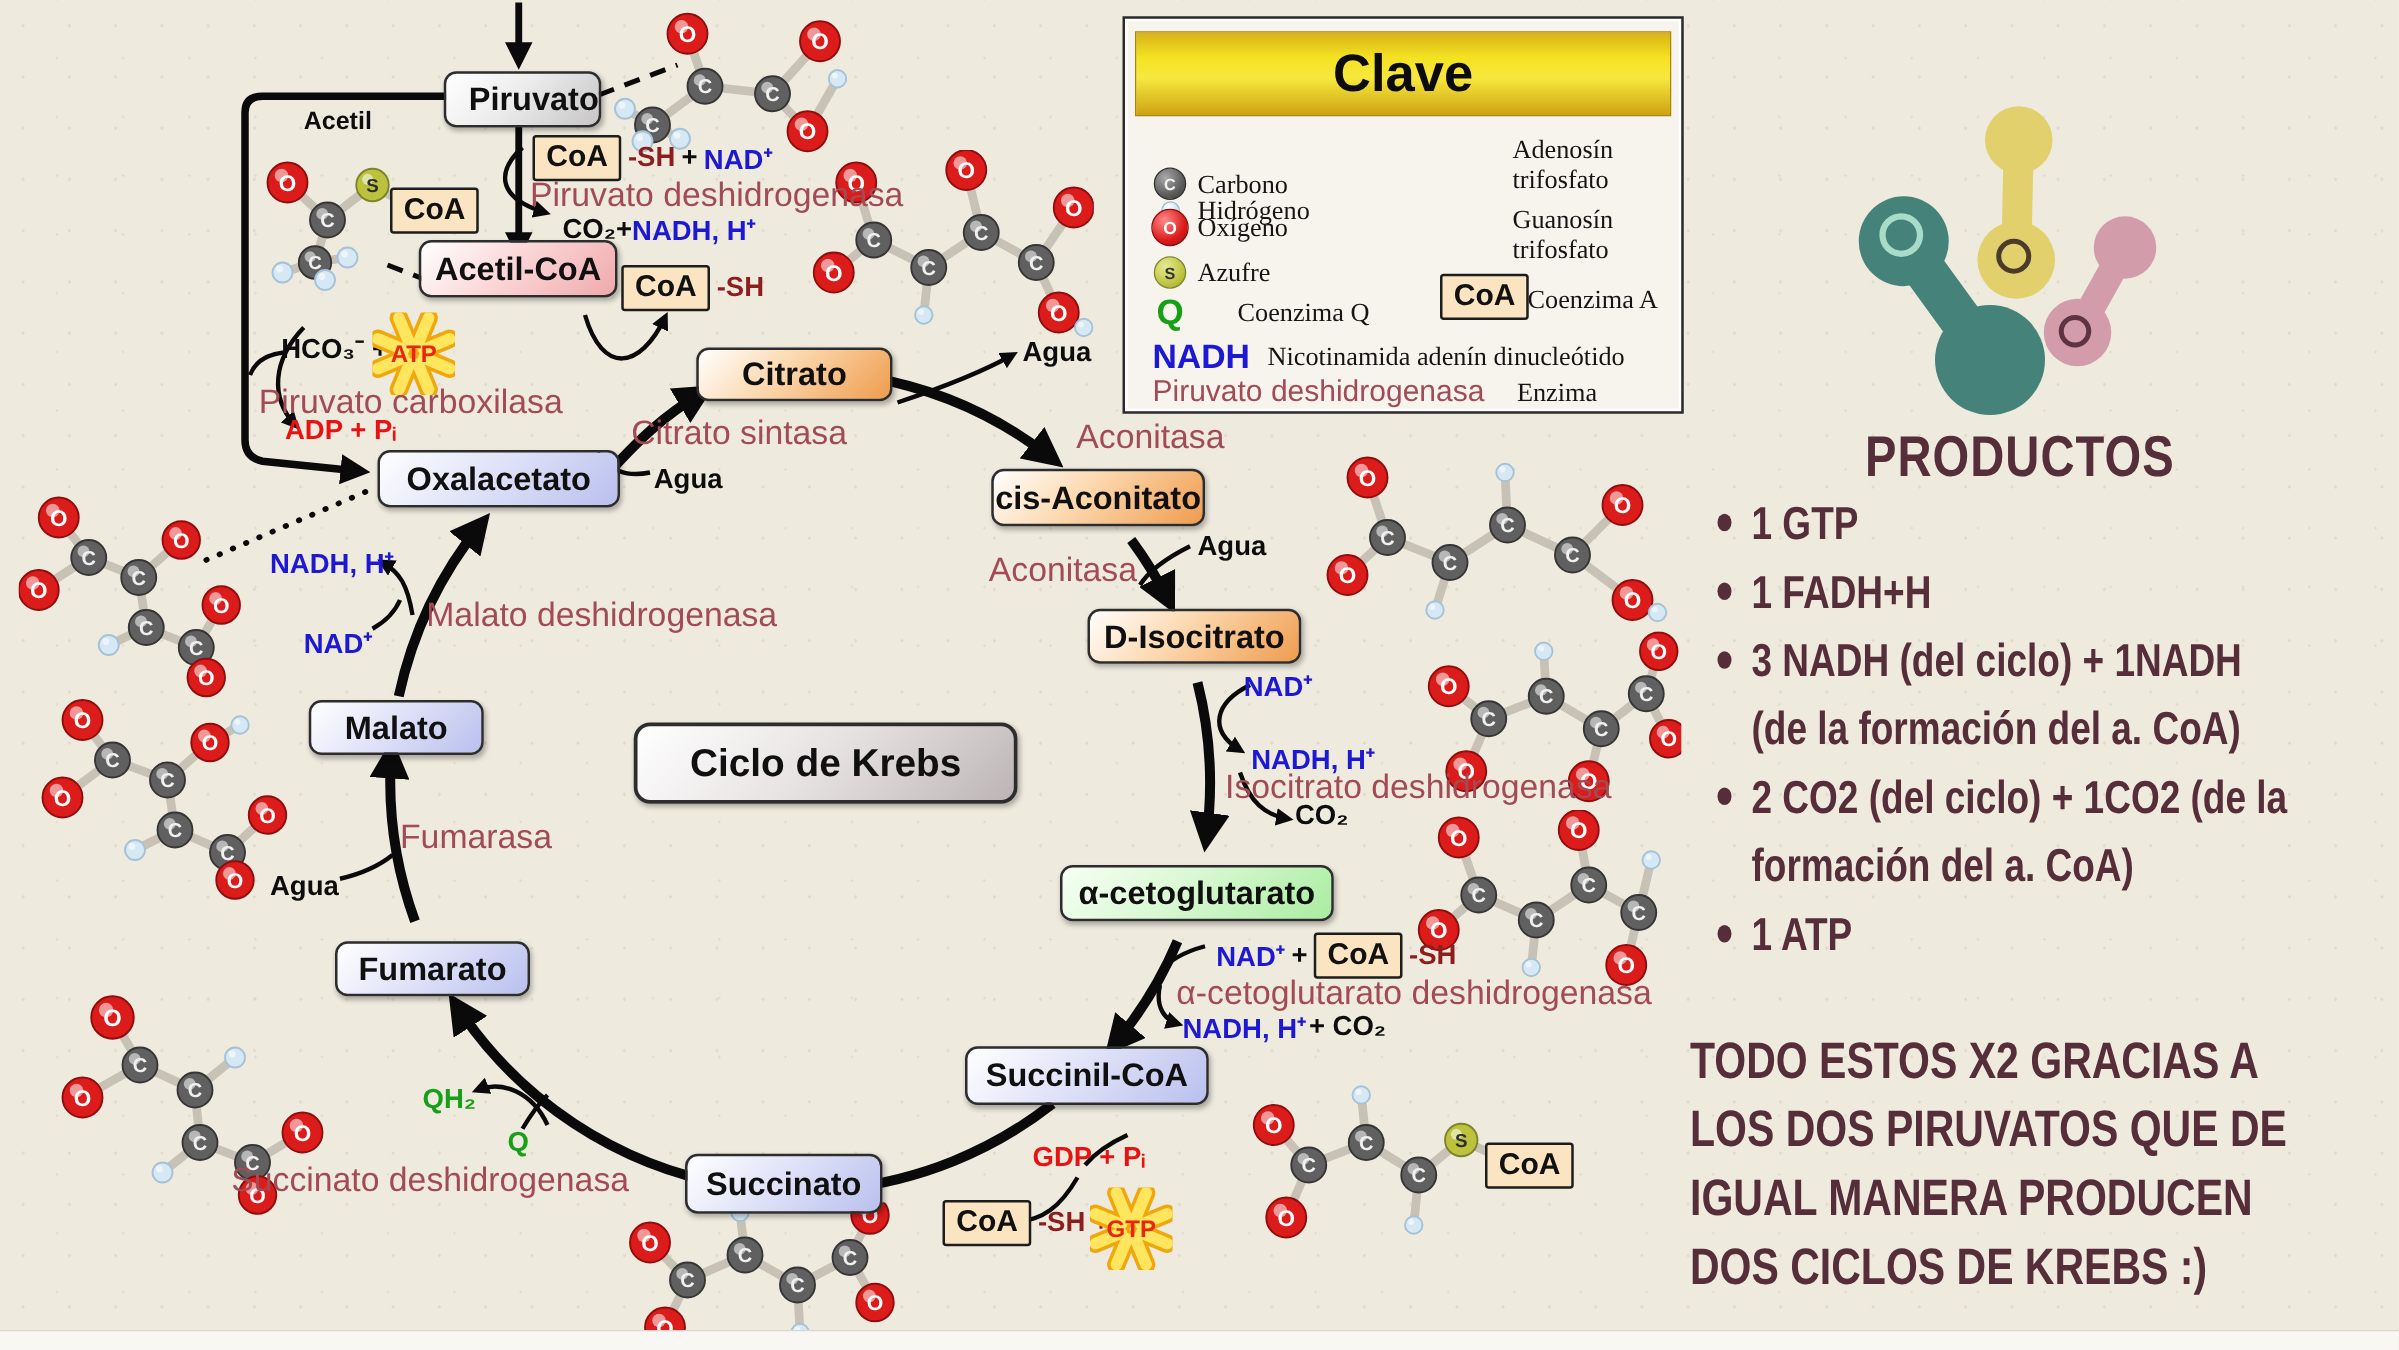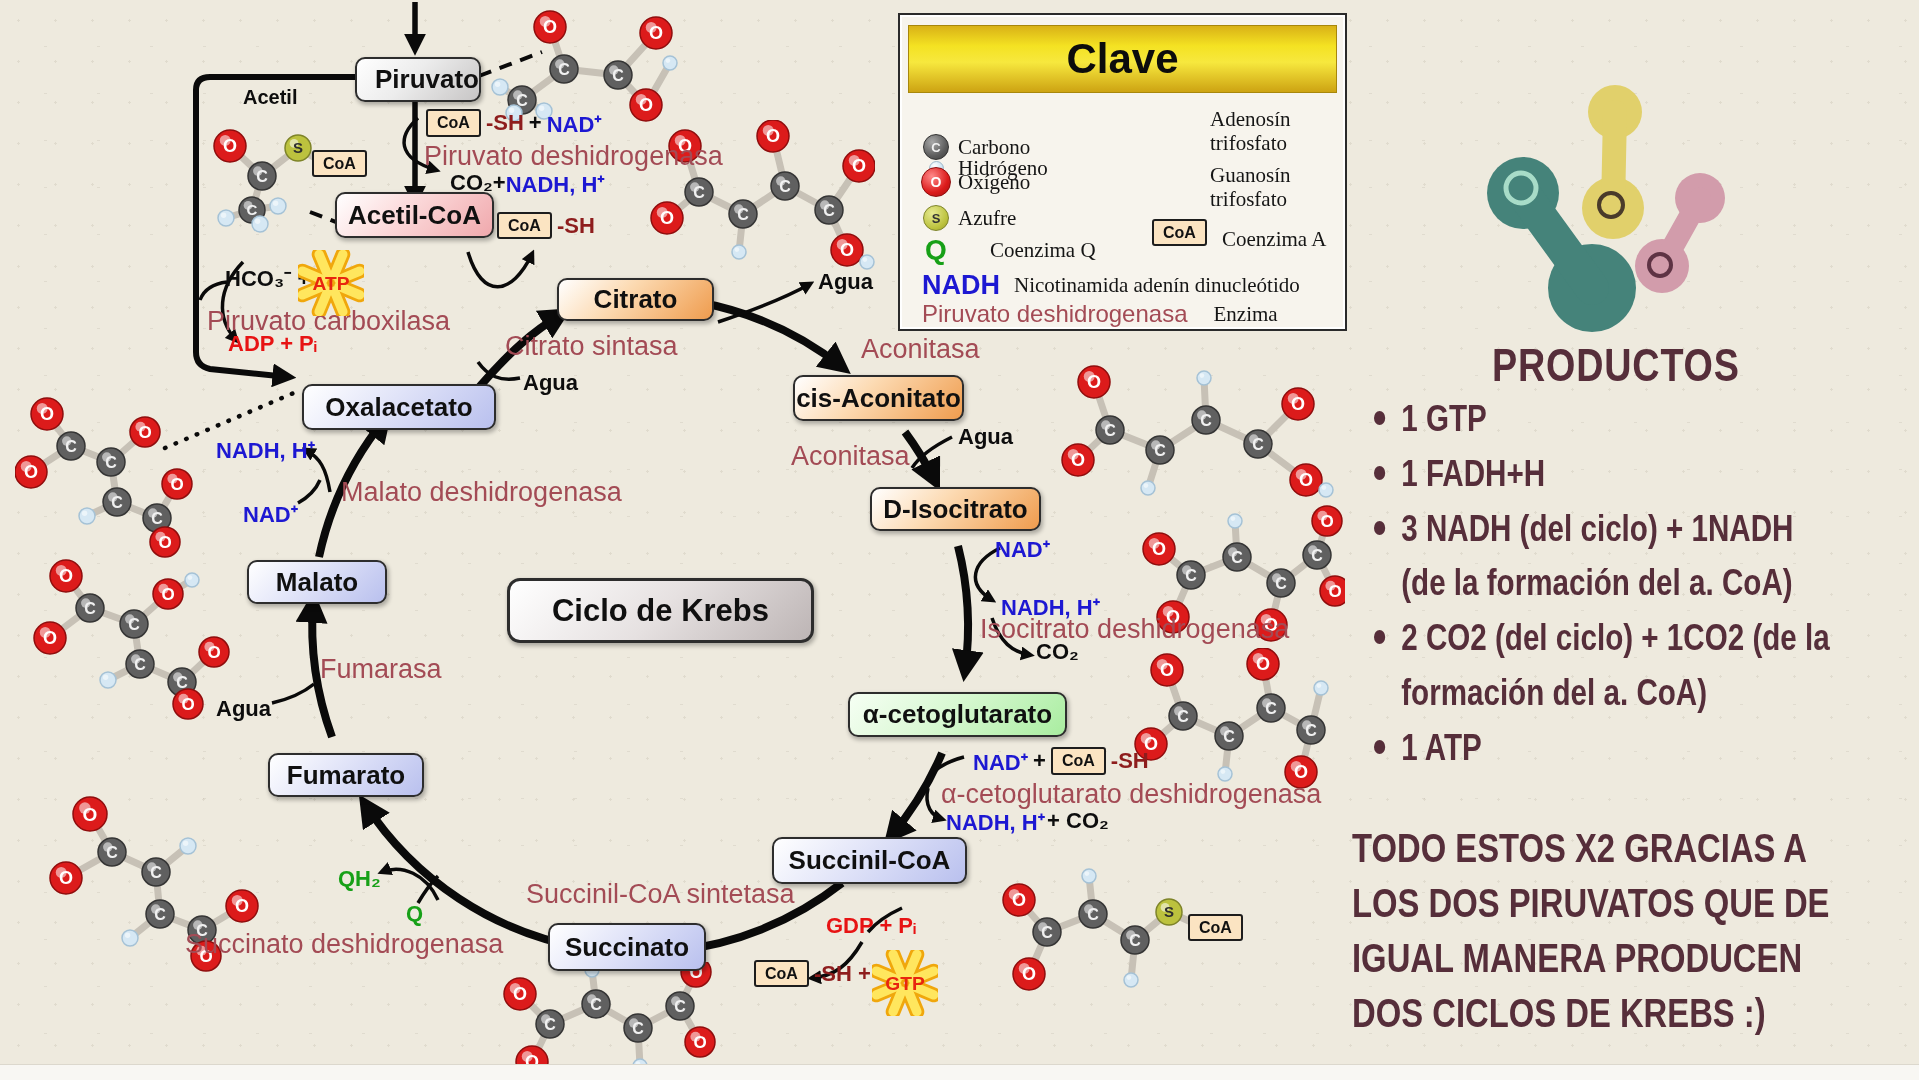--- a/index.html
+++ b/index.html
@@ -21,21 +21,21 @@
   .bg-lav{background:linear-gradient(135deg,#ffffff 0%,#e0e3f8 45%,#b9c0ee 100%);}
   .bg-krebs{background:linear-gradient(135deg,#ffffff 0%,#e6e1e1 50%,#bdb5b5 100%);border-width:3px;border-radius:13px;font-size:31px;}
   .lbl{position:absolute;white-space:nowrap;}
   .enzyme{color:#a34b55;font-size:27px;font-weight:400;}
   .blk{color:#0d0d0d;font-size:22px;font-weight:700;}
   .blue{color:#1d18d2;font-size:22px;font-weight:700;}
   .red{color:#e71313;font-size:22px;font-weight:700;}
   .dred{color:#8e1d1d;font-size:22px;font-weight:700;}
   .grn{color:#17a017;font-size:22px;font-weight:700;}
   .chip{display:inline-block;background:#fbe4c2;border:2.5px solid #1d1d1d;border-radius:3px;
-    font-weight:700;font-size:16px;color:#111;padding:2px 9px;line-height:1.2;}
+    font-weight:700;font-size:24px;color:#111;padding:2px 9px;line-height:1.2;}
   .row{position:absolute;display:flex;align-items:center;gap:5px;}
   .star{position:absolute;}
   
   #legend{position:absolute;left:898px;top:13px;width:445px;height:314px;background:#f7f4ed;
     border:2px solid #2a2a2a;box-shadow:inset 0 0 0 2px #ffffff;}
   .lg-title{position:absolute;left:8px;top:10px;width:427px;height:66px;
     background:linear-gradient(180deg,#d9b117 0%,#f4e222 30%,#f7e83e 55%,#cda312 100%);
     border:1px solid #a8870b;display:flex;align-items:center;justify-content:center;
     font-weight:700;font-size:42px;color:#0c0c0c;}
   .lg-item{position:absolute;display:flex;align-items:center;font-family:"Liberation Serif",serif;
@@ -590,21 +590,21 @@
     </div>
   <div class="box bg-lav" style="left:548px;top:923px;width:154px;height:44px;">
       <span>Succinato</span>
     </div>
   <div class="box bg-lav" style="left:268px;top:753px;width:152px;height:40px;">
       <span>Fumarato</span>
     </div>
   <div class="box bg-lav" style="left:247px;top:560px;width:136px;height:40px;">
       <span>Malato</span>
     </div>
-  <div class="box bg-lav" style="left:302px;top:360px;width:190px;height:42px;margin-top:24px;">
+  <div class="box bg-lav" style="left:302px;top:360px;width:190px;height:42px;">
       <span>Oxalacetato</span>
     </div>
   <div class="box bg-krebs" style="left:482px;top:578px;width:301px;height:59px;margin-left:25px;">
       <span>Ciclo de Krebs</span>
     </div>
 
   <span class="lbl blk" style="left:243px;top:86px;font-size:20px;">Acetil</span>
 
   <div class="row" style="left:426px;top:108px;">
     <span class="chip">CoA</span>
@@ -646,21 +646,20 @@
     <span class="chip">CoA</span>
     <span class="dred">-SH</span>
   </div>
   <span class="lbl enzyme" style="left:941px;top:779px;">α-cetoglutarato deshidrogenasa</span>
   <div class="row" style="left:946px;top:806px;gap:2px;">
     <span class="blue">NADH, H⁺</span>
     <span class="blk">+ CO₂</span>
   </div>
 
   <span class="lbl red" style="left:826px;top:913px;">GDP + Pᵢ</span>
-  <span class="lbl enzyme" style="left:526px;top:879px;">Succinil-CoA sintetasa</span>
   <div class="row" style="left:754px;top:960px;">
     <span class="chip">CoA</span>
     <span class="dred">-SH +</span>
   </div>
 
   <span class="lbl grn" style="left:338px;top:866px;">QH₂</span>
   <span class="lbl grn" style="left:406px;top:901px;">Q</span>
   <span class="lbl enzyme" style="left:185px;top:929px;">Succinato deshidrogenasa</span>
 
   <span class="lbl enzyme" style="left:320px;top:654px;">Fumarasa</span>

